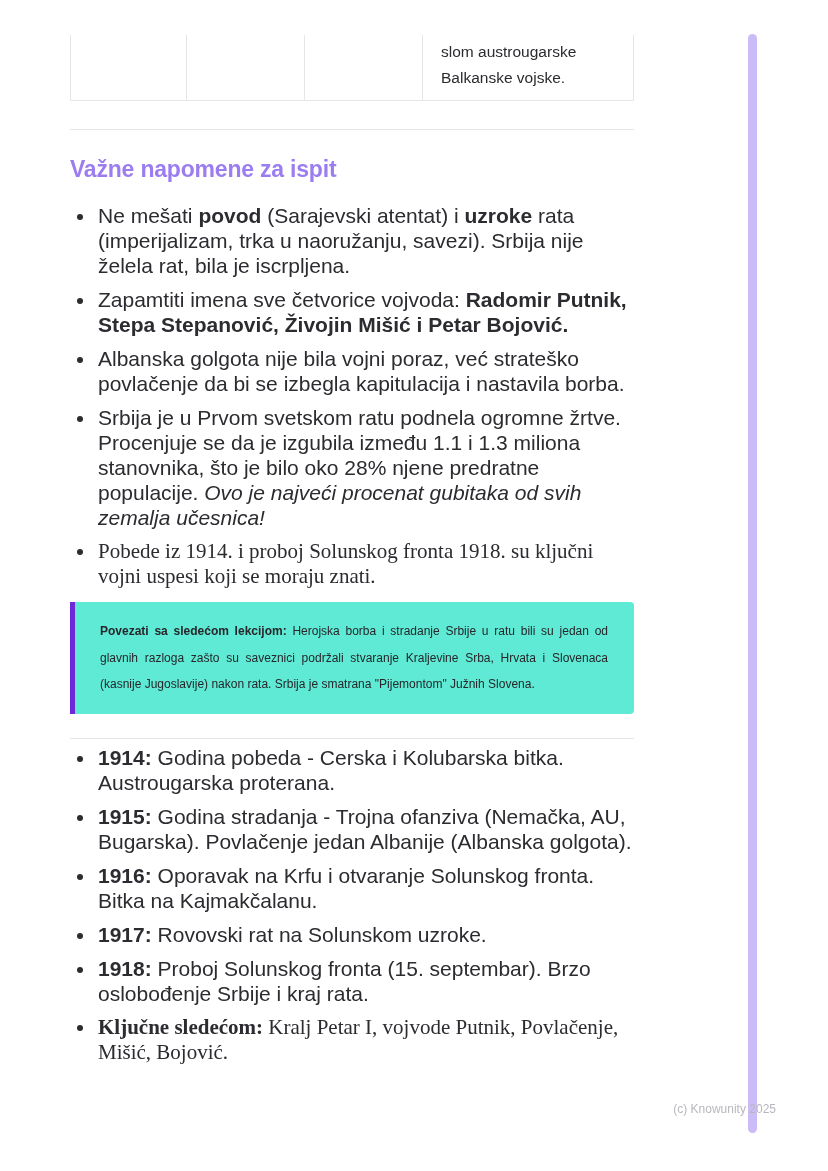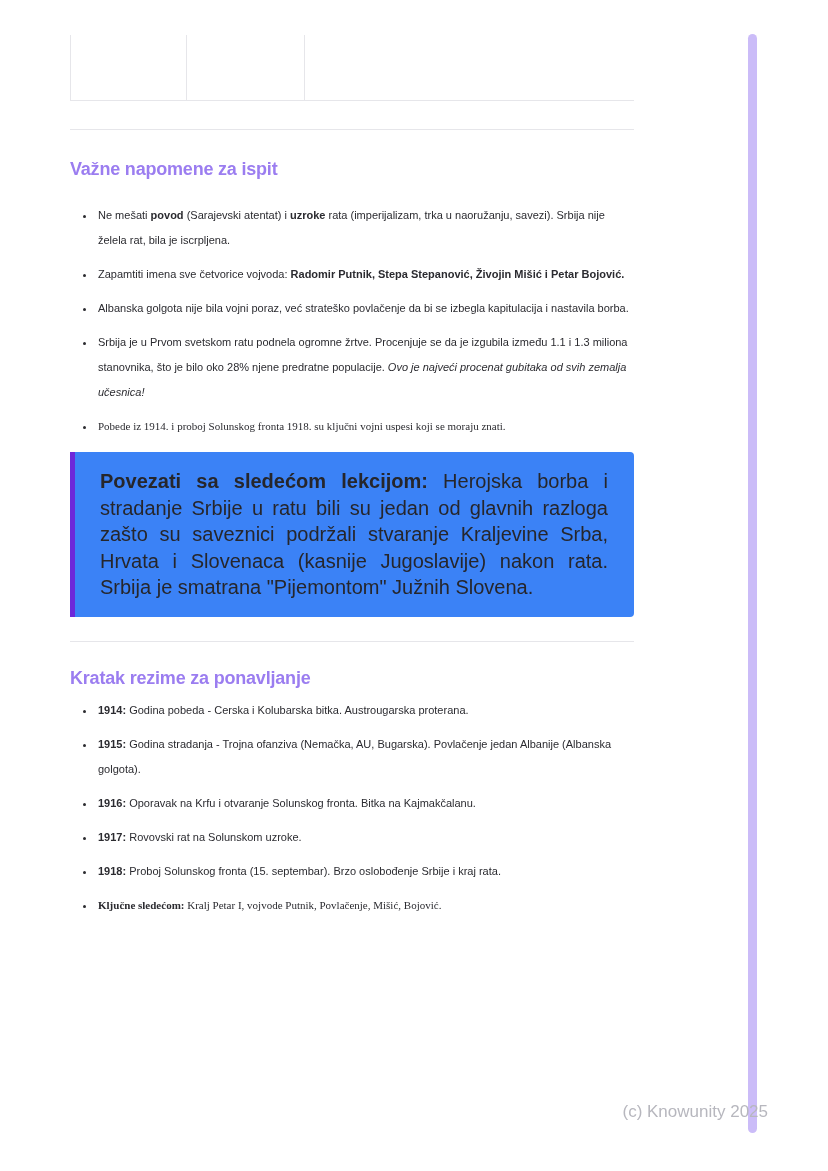--- a/index.html
+++ b/index.html
@@ -28,59 +28,59 @@
   .tcell-text {
     padding: 4px 10px 0 18px;
     font-size: 15.5px; line-height: 26px; color: #2b2b30;
   }
 
   .divider { border: none; border-top: 1px solid #e6e6ea; height: 0; }
   .divider.d1 { margin-top: 28px; }
   .divider.d2 { margin-top: 24px; }
 
   .section-title {
-    font-size: 18px; font-weight: 700;
+    font-size: 23px; font-weight: 700;
     color: #9b7df0;
     letter-spacing: -0.2px;
     line-height: 28px;
   }
   .section-title.t1 { margin-top: 25px; }
   .section-title.t2 { margin-top: 22px; }
 
   ul.bullets { list-style: disc; padding-left: 26px; }
   ul.bullets.l1 { margin-top: 20px; }
   ul.bullets.l2 { margin-top: 6px; }
   ul.bullets li {
-    font-size: 11px;
+    font-size: 21px;
     line-height: 25px;
     color: #2b2b30;
     margin-bottom: 9px;
     padding-left: 2px;
   }
   ul.bullets li:last-child { margin-bottom: 0; font-family: Liberation Serif, serif; }
   .b { font-weight: 700; }
   .i { font-style: italic; }
 
   .callout {
     margin-top: 13px;
-    background: #3b82f6;
+    background: #5eead4;
     border-left: 5px solid #6d28d9;
     border-radius: 0 4px 4px 0;
     padding: 16px 26px 16px 25px;
-    font-size: 20px;
+    font-size: 12px;
     line-height: 26.5px;
     color: #26262b;
     text-align: justify;
   }
 
   .footer {
     position: absolute;
     top: 1102px;
-    right: 60px;
-    font-size: 17px;
+    right: 52px;
+    font-size: 12px;
     color: #b7b7be;
     z-index: 5;
     padding-left: 16px;
   }
 
   .scrollbar {
     position: absolute;
     left: 748px;
     top: 34px;
     width: 9px;
@@ -96,39 +96,41 @@
 <div class="page">
 
   <div class="scrollbar"></div>
 
   <div class="content">
 
     <div class="table-fragment">
       <div class="tcol c1"></div>
       <div class="tcol c2"></div>
       <div class="tcol c3"></div>
+      <div class="tcol c4">
+        <div class="tcell-text">slom austrougarske Balkanske vojske.</div>
+      </div>
     </div>
 
     <hr class="divider d1">
 
     <h2 class="section-title t1">Važne napomene za ispit</h2>
 
     <ul class="bullets l1">
       <li><span>Ne mešati </span><span class="b">povod</span><span> (Sarajevski atentat) i </span><span class="b">uzroke</span><span> rata (imperijalizam, trka u naoružanju, savezi). Srbija nije želela rat, bila je iscrpljena.</span></li>
       <li><span>Zapamtiti imena sve četvorice vojvoda: </span><span class="b">Radomir Putnik, Stepa Stepanović, Živojin Mišić i Petar Bojović.</span></li>
       <li><span>Albanska golgota nije bila vojni poraz, već strateško povlačenje da bi se izbegla kapitulacija i nastavila borba.</span></li>
       <li><span>Srbija je u Prvom svetskom ratu podnela ogromne žrtve. Procenjuje se da je izgubila između 1.1 i 1.3 miliona stanovnika, što je bilo oko 28% njene predratne populacije. </span><span class="i">Ovo je najveći procenat gubitaka od svih zemalja učesnica!</span></li>
       <li><span>Pobede iz 1914. i proboj Solunskog fronta 1918. su ključni vojni uspesi koji se moraju znati.</span></li>
     </ul>
 
     <div class="callout"><span class="b">Povezati sa sledećom lekcijom:</span><span> Herojska borba i stradanje Srbije u ratu bili su jedan od glavnih razloga zašto su saveznici podržali stvaranje Kraljevine Srba, Hrvata i Slovenaca (kasnije Jugoslavije) nakon rata. Srbija je smatrana "Pijemontom" Južnih Slovena.</span></div>
 
     <hr class="divider d2">
 
-    <h2 class="section-title t2">Kratak rezime za ponavljanje</h2>
 
     <ul class="bullets l2">
       <li><span class="b">1914:</span><span> Godina pobeda - Cerska i Kolubarska bitka. Austrougarska proterana.</span></li>
       <li><span class="b">1915:</span><span> Godina stradanja - Trojna ofanziva (Nemačka, AU, Bugarska). Povlačenje jedan Albanije (Albanska golgota).</span></li>
       <li><span class="b">1916:</span><span> Oporavak na Krfu i otvaranje Solunskog fronta. Bitka na Kajmakčalanu.</span></li>
       <li><span class="b">1917:</span><span> Rovovski rat na Solunskom uzroke.</span></li>
       <li><span class="b">1918:</span><span> Proboj Solunskog fronta (15. septembar). Brzo oslobođenje Srbije i kraj rata.</span></li>
       <li><span class="b">Ključne sledećom:</span><span> Kralj Petar I, vojvode Putnik, Povlačenje, Mišić, Bojović.</span></li>
     </ul>
 

